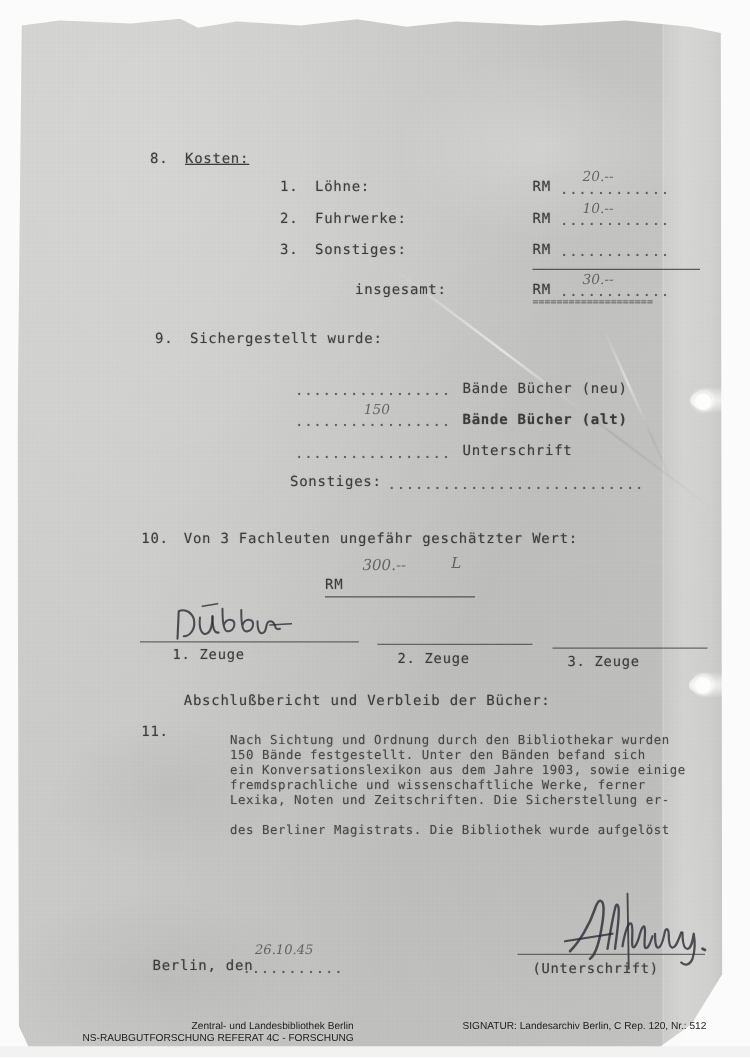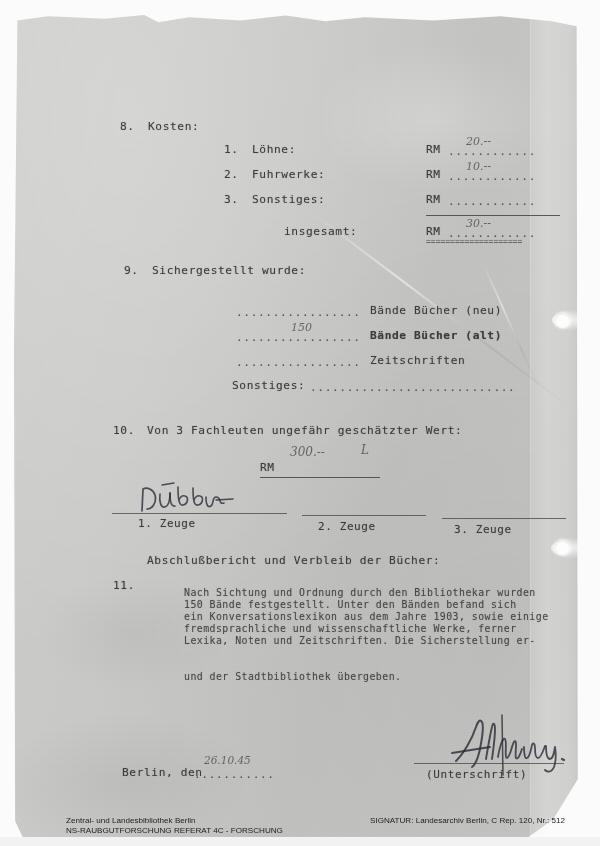--- a/index.html
+++ b/index.html
@@ -93,20 +93,21 @@
   .rule2{position:absolute;background:#3a3a3a;height:1px;opacity:.70;}
 
   
   svg.sig{position:absolute;overflow:visible;}
   svg.sig path{fill:none;stroke:#2b2b34;stroke-linecap:round;stroke-linejoin:round;opacity:.80;}
 
   
   #footer{
     position:absolute;left:0;bottom:0;width:600px;height:40px;
     pointer-events:none;
+    text-align:right;
   }
   .fttext{
     position:absolute;
     font-family:"Liberation Sans","DejaVu Sans",sans-serif;
     font-size:8.1px;line-height:10.2px;color:#1d1d1d;white-space:pre;
   }
   #ft-left{left:66px;top:10px;}
   #ft-right{left:370px;top:10px;}
 
   
@@ -131,21 +132,21 @@
 
     <div class="blotch" style="left:20px;top:560px;width:200px;height:120px;background:radial-gradient(ellipse,rgba(0,0,0,.045),rgba(0,0,0,0) 70%);"></div>
     <div class="blotch" style="left:300px;top:30px;width:240px;height:150px;background:radial-gradient(ellipse,rgba(255,255,255,.20),rgba(255,255,255,0) 70%);"></div>
     <div class="blotch" style="left:-20px;top:700px;width:260px;height:140px;background:radial-gradient(ellipse,rgba(0,0,0,.05),rgba(0,0,0,0) 70%);"></div>
 
     <div id="tape"></div>
     <div id="crease"></div>
     <div id="crease2"></div>
 
     <div class="tw s12" style="left:106px;top:107px;">8.</div>
-    <div class="tw s12" style="left:134px;top:107px;">Kosten:</div>
+    <div class="tw s12" style="left:134px;top:107px;text-decoration:underline;">Kosten:</div>
 
     <div class="tw s12" style="left:210px;top:130px;">1.</div>
     <div class="tw s12" style="left:238px;top:130px;">Löhne:</div>
     <div class="tw s12" style="left:412px;top:130px;">RM</div>
     <div class="tw s12 faint" style="left:434px;top:132px;">............</div>
     <div class="hw" style="left:452px;top:122px;font-size:11px;">20.--</div>
 
     <div class="tw s12" style="left:210px;top:155px;">2.</div>
     <div class="tw s12" style="left:238px;top:155px;">Fuhrwerke:</div>
     <div class="tw s12" style="left:412px;top:155px;">RM</div>
@@ -169,21 +170,21 @@
     <div class="tw s12" style="left:138px;top:251px;">Sichergestellt wurde:</div>
 
     <div class="tw s12 faint" style="left:222px;top:293px;">.................</div>
     <div class="tw s12" style="left:356px;top:291px;">Bände Bücher (neu)</div>
 
     <div class="tw s12 faint" style="left:222px;top:318px;">.................</div>
     <div class="hw" style="left:277px;top:308px;font-size:11px;">150</div>
     <div class="tw s12" style="left:356px;top:316px;font-weight:bold;">Bände Bücher (alt)</div>
 
     <div class="tw s12 faint" style="left:222px;top:343px;">.................</div>
-    <div class="tw s12" style="left:356px;top:341px;">Zeitschriften</div>
+    <div class="tw s12" style="left:356px;top:341px;">Unterschrift</div>
 
     <div class="tw s12" style="left:218px;top:366px;">Sonstiges:</div>
     <div class="tw s12 faint" style="left:296px;top:368px;">............................</div>
 
     <div class="tw s12" style="left:99px;top:411px;">10.</div>
     <div class="tw s12" style="left:133px;top:411px;">Von 3 Fachleuten ungefähr geschätzter Wert:</div>
 
     <div class="hw" style="left:276px;top:432px;font-size:12px;">300.--</div>
     <div class="hw" style="left:347px;top:430px;font-size:12px;">L</div>
     <div class="tw s12" style="left:246px;top:448px;">RM</div>
@@ -209,21 +210,21 @@
     <div class="tw s11" style="left:440px;top:511px;">3. Zeuge</div>
 
     <div class="tw s12" style="left:99px;top:541px;margin-top:25px;">11.</div>
     <div class="tw s12" style="left:133px;top:541px;">Abschlußbericht und Verbleib der Bücher:</div>
 
     <div class="tw body-par" style="left:142px;top:574px;">Nach Sichtung und Ordnung durch den Bibliothekar wurden</div>
     <div class="tw body-par" style="left:142px;top:586px;">150 Bände festgestellt. Unter den Bänden befand sich</div>
     <div class="tw body-par" style="left:142px;top:598px;">ein Konversationslexikon aus dem Jahre 1903, sowie einige</div>
     <div class="tw body-par" style="left:142px;top:610px;">fremdsprachliche und wissenschaftliche Werke, ferner</div>
     <div class="tw body-par" style="left:142px;top:622px;">Lexika, Noten und Zeitschriften. Die Sicherstellung er-</div>
-    <div class="tw body-par" style="left:142px;top:658px;">und der Stadtbibliothek übergeben.</div>
+    <div class="tw body-par" style="left:142px;top:646px;">des Berliner Magistrats. Die Bibliothek wurde aufgelöst</div>
 
     <div class="tw s12" style="left:108px;top:753px;">Berlin, den</div>
     <div class="tw s12 faint" style="left:180px;top:755px;">...........</div>
     <div class="hw" style="left:190px;top:741px;font-size:10.5px;">26.10.45</div>
 
     <svg class="sig" style="left:432px;top:700px;width:130px;height:62px;" viewBox="0 0 130 62">
       <path d="M10,48 C18,40 26,26 30,14 C32,8 34,6 36,9 C38,13 36,26 34,36 C32,45 29,52 26,54" stroke-width="2"></path>
       <path d="M6,40 L44,34" stroke-width="1.8"></path>
       <path d="M40,46 C42,34 44,22 46,14 C47,9 49,10 49,16 C49,26 47,38 46,46" stroke-width="1.9"></path>
       <path d="M52,44 C54,32 57,24 59,26 C61,28 59,40 60,44 C61,47 64,42 66,34 C68,27 70,26 70,32 C70,38 69,43 70,45 C72,47 74,42 76,36" stroke-width="1.8"></path>

